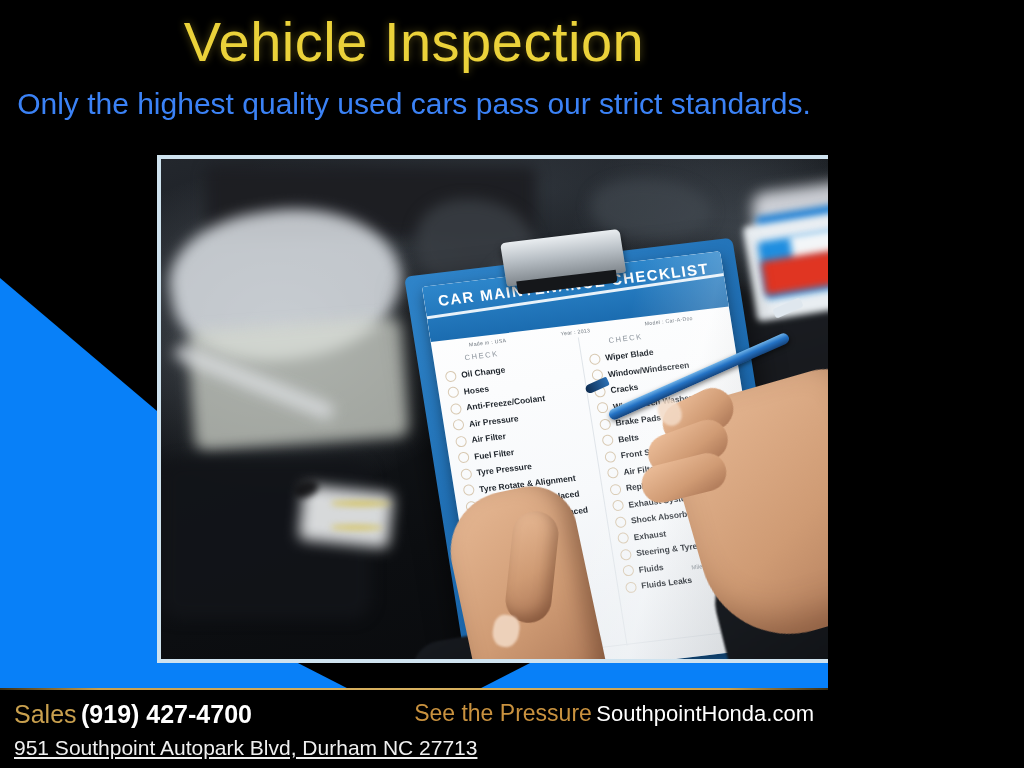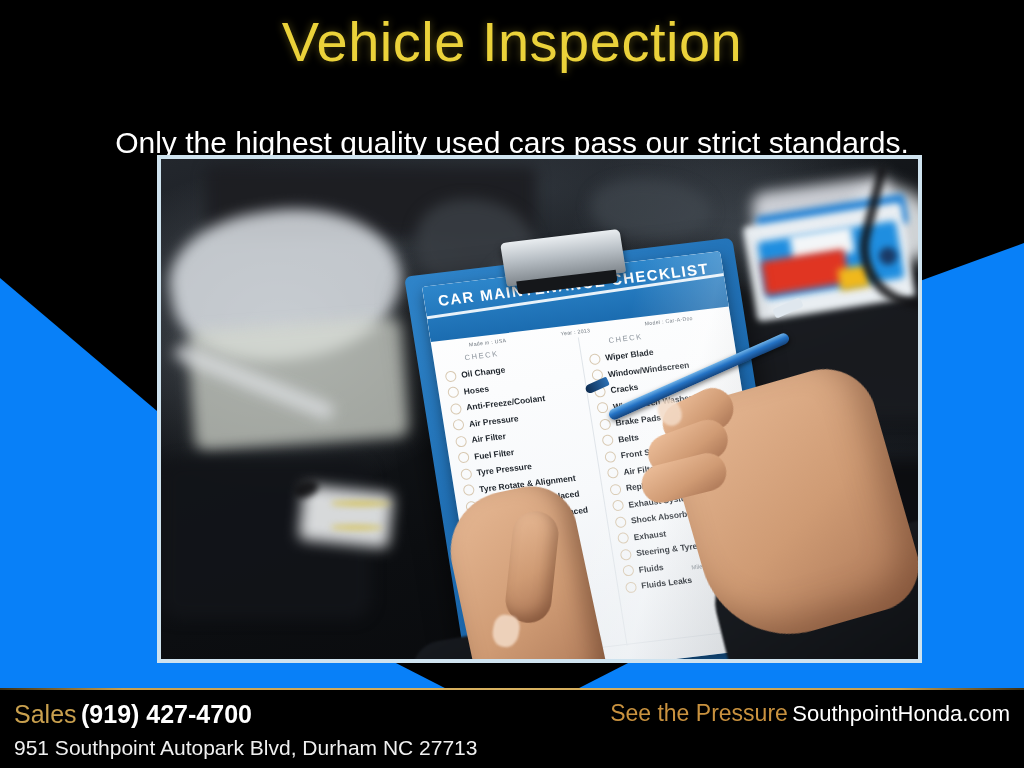--- a/index.html
+++ b/index.html
@@ -3,21 +3,21 @@
 <meta charset="utf-8">
 <title>Vehicle Inspection</title>
 <style>
   html, body {
     margin: 0;
     padding: 0;
     background: #000;
   }
   .slide {
     position: relative;
-    width: 1024px;
+    width: 828px;
     height: 768px;
     background: #000000;
     overflow: hidden;
     font-family: "Liberation Sans", sans-serif;
   }
 
   
   .wedge {
     position: absolute;
     background: #0880f8;
@@ -70,23 +70,22 @@
     text-shadow: 0 0 8px rgba(235,210,58,0.35);
   }
   .subhead {
     position: absolute;
     left: 0;
     right: 0;
     top: 86px;
     text-align: center;
     font-size: 30px;
     font-weight: 400;
-    color: #ffffff;
+    color: #3b82f6;
     line-height: 1.2;
-    margin-top: 39px;
   }
 
   
   .photo-frame {
     position: absolute;
     left: 157px;
     top: 155px;
     width: 765px;
     height: 508px;
     border: 4px solid #cfe3ef;
@@ -358,21 +357,21 @@
   .footer {
     position: absolute;
     left: 0; right: 0;
     top: 690px;
     height: 78px;
     background: #000000;
   }
   .f-left  { position: absolute; left: 14px;  top: 10px; }
   .f-sales { font-size: 25px; color: #c9a04e; }
   .f-phone { font-size: 25px; color: #ffffff; font-weight: 600; }
-  .f-addr  { position: absolute; left: 14px; top: 46px; font-size: 21px; color: #f0f0f0; }
+  .f-addr  { position: absolute; left: 14px; top: 46px; font-size: 21px; color: #f0f0f0; text-decoration: underline; }
   .f-right { position: absolute; right: 14px; top: 10px; white-space: nowrap; }
   .f-see   { font-size: 23px; color: #c9923f; }
   .f-url   { font-size: 22px; color: #ffffff; }
 </style>
 </head>
 <body>
 
 <div class="slide">
 
   <div class="wedge wedge-left"></div>

